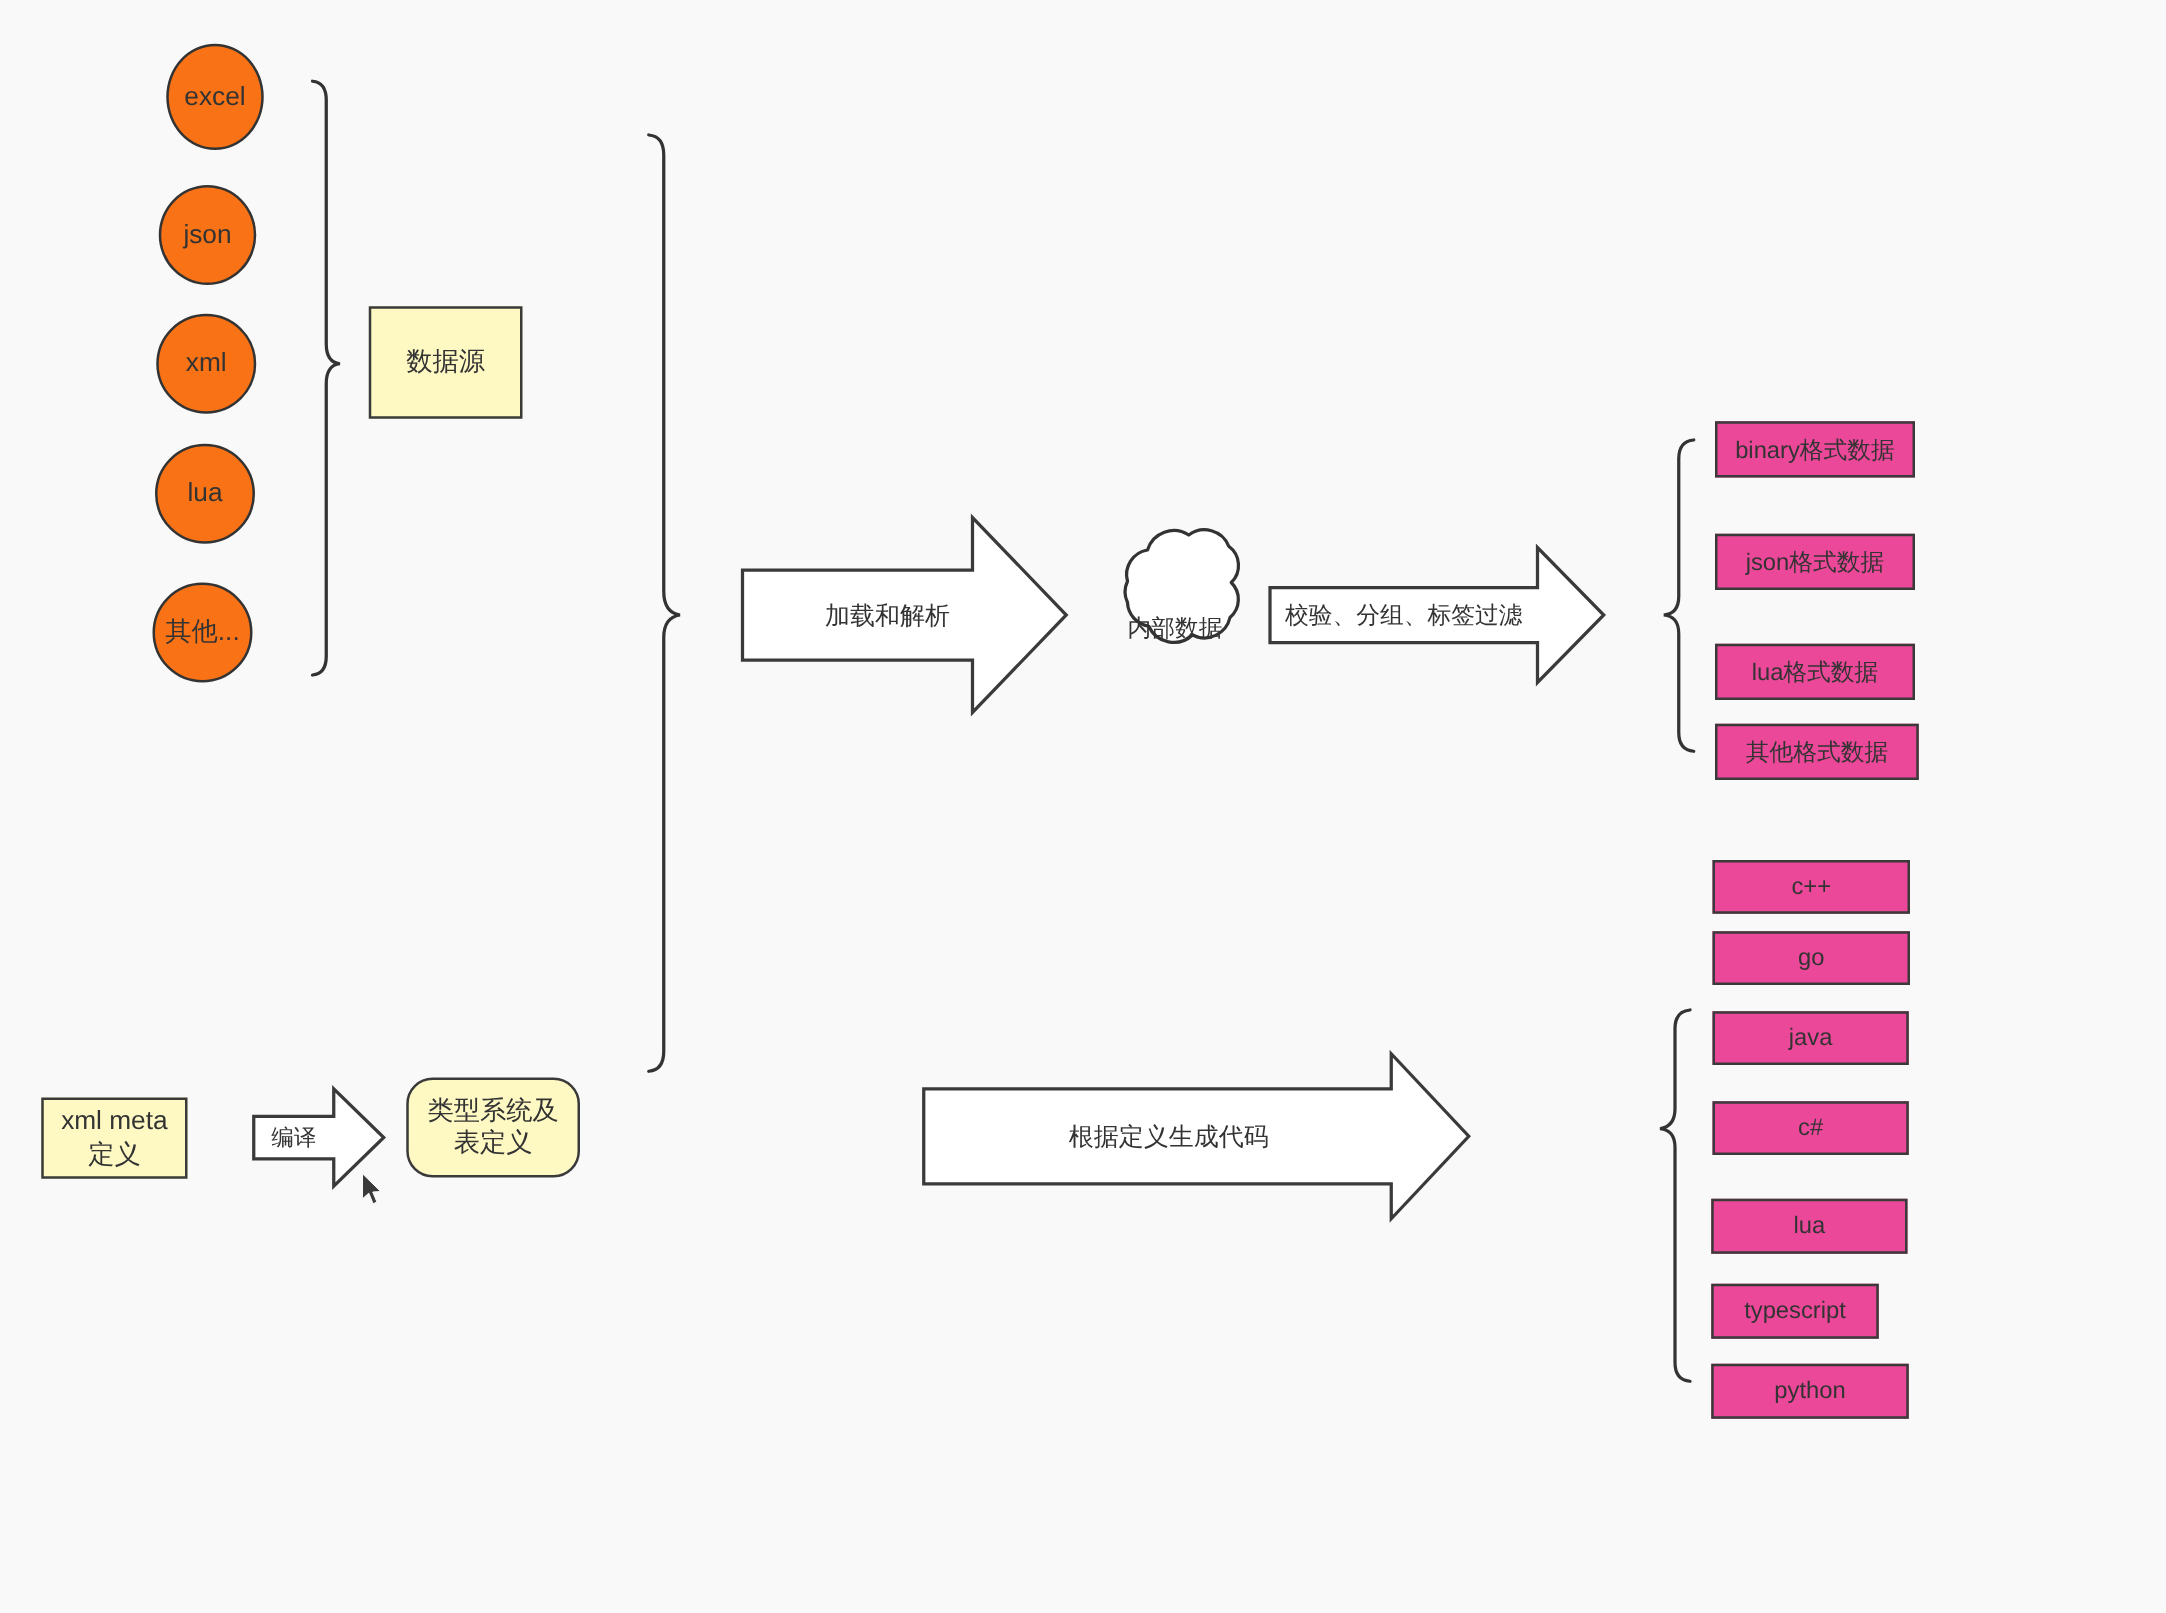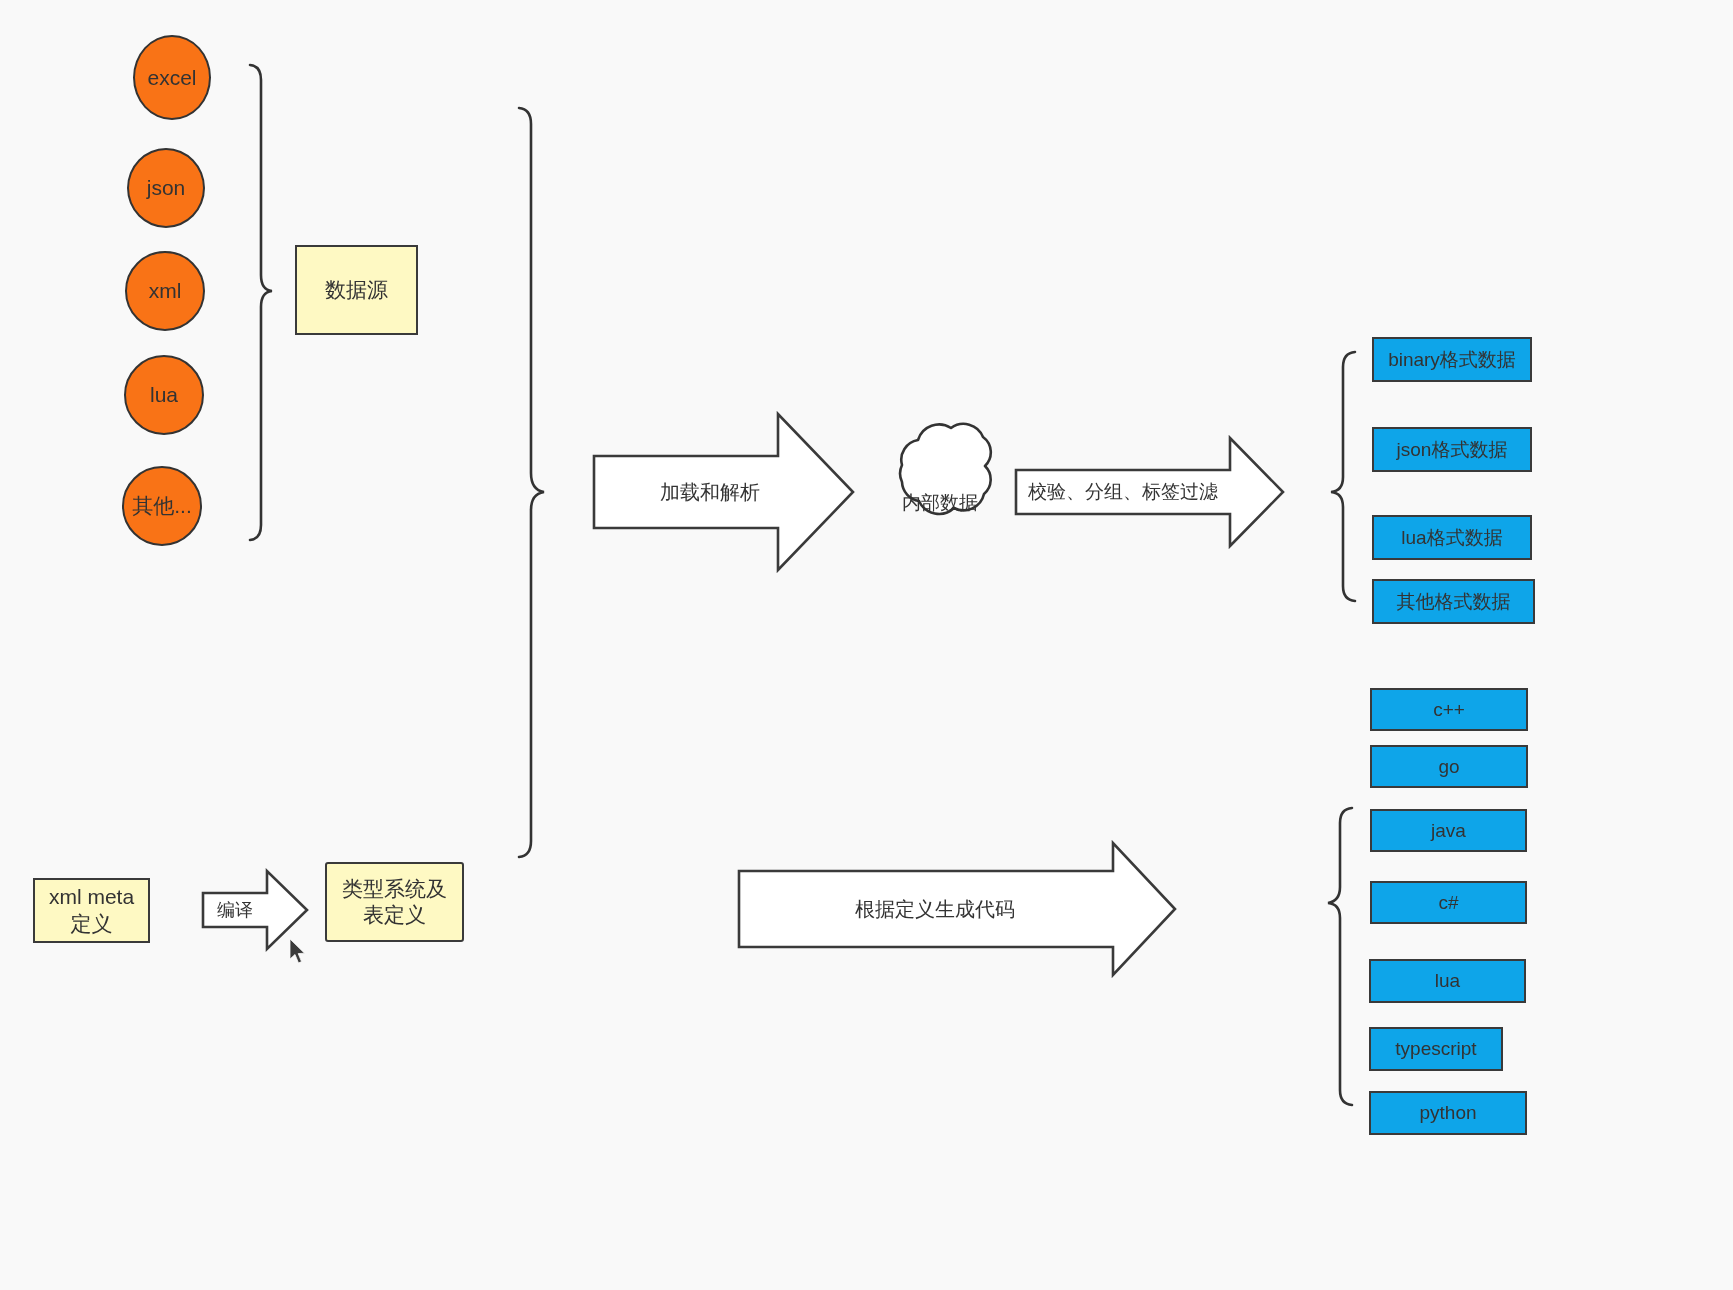--- a/index.html
+++ b/index.html
@@ -23,26 +23,26 @@
     line-height:1.2;
   }
 
   
   .rect{
     border:2.4px solid #3a3a3a;
     background:#fef9c3;
     font-size:21px;
     line-height:1.25;
   }
-  .rect.rounded{border-radius:3px;}
+  .rect.rounded{border-radius:21px;}
 
   
   .obox{
     border:2.4px solid #3a3a3a;
-    background:#0ea5e9;
+    background:#ec4899;
     font-size:19px;
     justify-content:center;
   }
 
   .svg-layer{position:absolute;left:0;top:0;width:1733px;height:1290px;pointer-events:none;}
   .arrow-label{
     position:absolute;
     display:flex;align-items:center;justify-content:center;
     font-size:20px;color:#333333;white-space:nowrap;
   }

